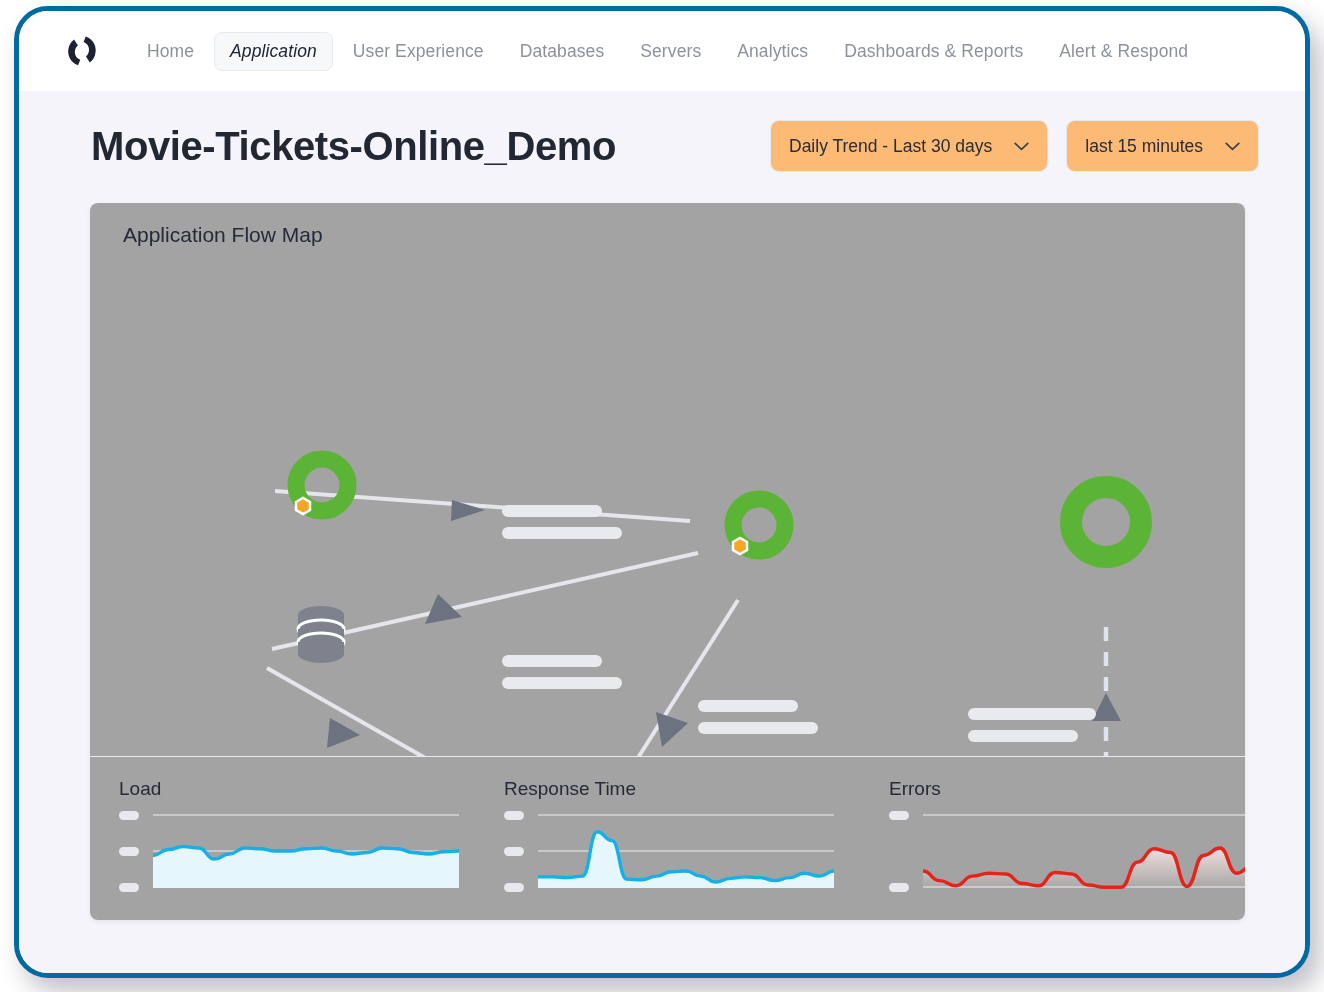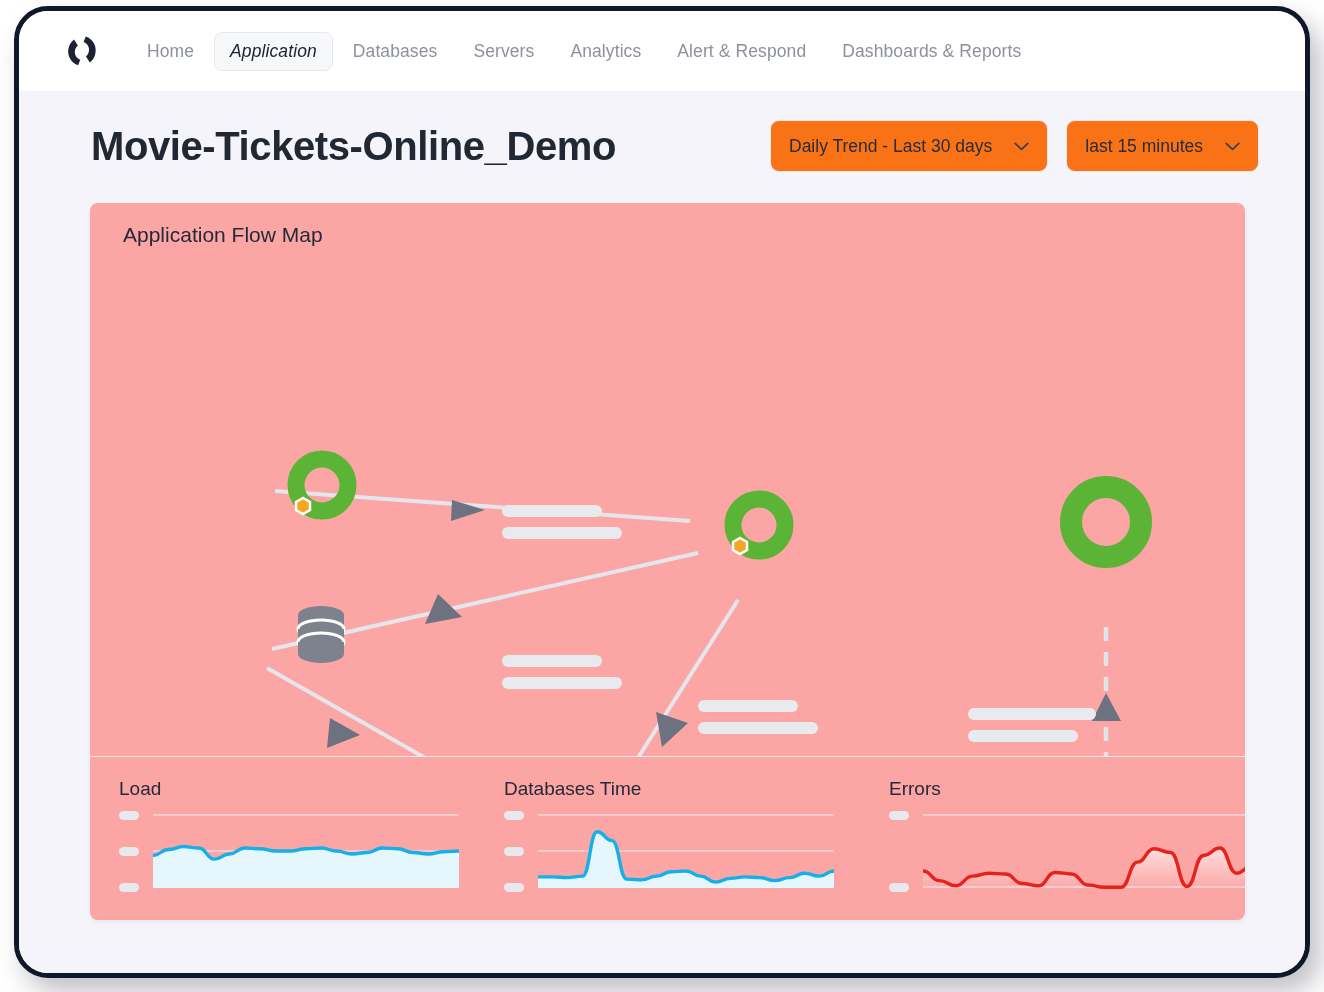--- a/index.html
+++ b/index.html
@@ -13,21 +13,21 @@
   }
 
   
   #device-frame {
     position: absolute;
     left: 14px;
     top: 6px;
     width: 1296px;
     height: 972px;
     border-radius: 34px;
-    border: 5px solid #0f172a;
+    border: 5px solid #0369a1;
     background: #f3f3f9;
     box-shadow: 10px 14px 26px rgba(30,30,50,0.28);
     overflow: hidden;
     padding-left: 19px;
   }
 
   
   #topnav {
     position: absolute;
     left: 0; top: 0;
@@ -90,21 +90,21 @@
     white-space: nowrap;
   }
   #header-controls {
     margin-left: auto;
     display: flex;
     gap: 18px;
     align-items: center;
   }
   .select-box {
     height: 52px;
-    background: #f97316;
+    background: #fdba74;
     border: 1px solid #e6e8ee;
     border-radius: 9px;
     display: flex;
     align-items: center;
     padding: 0 18px;
     gap: 22px;
     font-size: 17.5px;
     color: #272d3c;
     cursor: pointer;
     white-space: nowrap;
@@ -114,21 +114,21 @@
     flex: 0 0 15px;
   }
 
   
   #main-card {
     position: absolute;
     left: 71px;
     top: 112px;
     width: 1155px;
     height: 717px;
-    background: #fca5a5;
+    background: #a3a3a3;
     border-radius: 8px;
     box-shadow: 0 2px 5px rgba(40,45,70,0.07);
     overflow: hidden;
   }
   #flowmap-title {
     position: absolute;
     left: 33px; top: 20px;
     font-size: 21px;
     color: #242a38;
   }
@@ -194,25 +194,26 @@
   <div id="topnav">
     <div id="logo-mark">
       <svg width="34" height="34" viewBox="0 0 34 34">
         <path d="M20.8 2.6 C28.6 5.2 32.6 13.6 29.9 21.4 C28.9 24.3 27.1 26.7 24.8 28.4 L21.0 22.4 C22.2 21.4 23.1 20.1 23.6 18.5 C25.1 14.2 22.9 9.5 18.6 8.0 Z" fill="#1d2233"></path>
         <path d="M13.0 31.3 C5.3 28.6 1.3 20.2 4.0 12.5 C5.0 9.6 6.8 7.2 9.1 5.5 L12.9 11.5 C11.7 12.4 10.8 13.7 10.3 15.3 C8.8 19.6 11.0 24.3 15.3 25.8 Z" fill="#1d2233"></path>
       </svg>
     </div>
     <div class="nav-items">
       <div class="nav-item">Home</div>
       <div class="nav-item active">Application</div>
+      <div class="nav-item">User Experience</div>
       <div class="nav-item">Databases</div>
       <div class="nav-item">Servers</div>
       <div class="nav-item">Analytics</div>
+      <div class="nav-item">Dashboards &amp; Reports</div>
       <div class="nav-item">Alert &amp; Respond</div>
-      <div class="nav-item">Dashboards &amp; Reports</div>
     </div>
   </div>
 
   <div id="page-body">
 
     <div id="page-header">
       <div id="page-title">Movie-Tickets-Online_Demo</div>
 
       <div id="header-controls">
         <div class="select-box">
@@ -336,21 +337,21 @@
                     <stop offset="100%" stop-color="#e6f6fd" stop-opacity="1"></stop>
                   </linearGradient>
                 </defs>
                 <path d="M 0 51.44 C 7.75 51.44, 7.75 45.519999999999996, 15.5 45.519999999999996 C 23.25 45.519999999999996, 23.25 42.56, 31 42.56 C 38.75 42.56, 38.75 44.04, 46.5 44.04 C 54.25 44.04, 54.25 55.14, 62 55.14 C 69.75 55.14, 69.75 49.96, 77.5 49.96 C 85.25 49.96, 85.25 44.04, 93 44.04 C 100.75 44.04, 100.75 44.78, 108.5 44.78 C 116.25 44.78, 116.25 47, 124 47 C 131.75 47, 131.75 47, 139.5 47 C 147.25 47, 147.25 44.78, 155 44.78 C 162.75 44.78, 162.75 44.04, 170.5 44.04 C 178.25 44.04, 178.25 47, 186 47 C 193.75 47, 193.75 49.96, 201.5 49.96 C 209.25 49.96, 209.25 48.480000000000004, 217 48.480000000000004 C 224.75 48.480000000000004, 224.75 44.04, 232.5 44.04 C 240.25 44.04, 240.25 44.78, 248 44.78 C 255.75 44.78, 255.75 48.480000000000004, 263.5 48.480000000000004 C 271.25 48.480000000000004, 271.25 49.96, 279 49.96 C 286.75 49.96, 286.75 47.739999999999995, 294.5 47.739999999999995 C 302.25 47.739999999999995, 302.25 47, 310 47 L 310 84 L 0 84 Z" fill="url(#grad0)"></path>
                 <path d="M 0 51.44 C 7.75 51.44, 7.75 45.519999999999996, 15.5 45.519999999999996 C 23.25 45.519999999999996, 23.25 42.56, 31 42.56 C 38.75 42.56, 38.75 44.04, 46.5 44.04 C 54.25 44.04, 54.25 55.14, 62 55.14 C 69.75 55.14, 69.75 49.96, 77.5 49.96 C 85.25 49.96, 85.25 44.04, 93 44.04 C 100.75 44.04, 100.75 44.78, 108.5 44.78 C 116.25 44.78, 116.25 47, 124 47 C 131.75 47, 131.75 47, 139.5 47 C 147.25 47, 147.25 44.78, 155 44.78 C 162.75 44.78, 162.75 44.04, 170.5 44.04 C 178.25 44.04, 178.25 47, 186 47 C 193.75 47, 193.75 49.96, 201.5 49.96 C 209.25 49.96, 209.25 48.480000000000004, 217 48.480000000000004 C 224.75 48.480000000000004, 224.75 44.04, 232.5 44.04 C 240.25 44.04, 240.25 44.78, 248 44.78 C 255.75 44.78, 255.75 48.480000000000004, 263.5 48.480000000000004 C 271.25 48.480000000000004, 271.25 49.96, 279 49.96 C 286.75 49.96, 286.75 47.739999999999995, 294.5 47.739999999999995 C 302.25 47.739999999999995, 302.25 47, 310 47" fill="none" stroke="#15b0e8" stroke-width="3.4" stroke-linecap="round" stroke-linejoin="round" vector-effect="non-scaling-stroke"></path>
               </svg>
           </div>
         </div>
 
         <div class="chart-panel">
-          <div class="chart-title">Databases Time</div>
+          <div class="chart-title">Response Time</div>
           <div class="chart-area">
             <div class="axis-pills">
               <div class="axis-pill" style="top:7px"></div>
               <div class="axis-pill" style="top:43px"></div>
               <div class="axis-pill" style="top:79px"></div>
             </div>
             <svg class="spark-svg" id="spark-1" viewBox="0 0 310 92" preserveAspectRatio="none" style="width:296px">
                 <line x1="0" x2="310" y1="11" y2="11" stroke="#eceef2" stroke-width="1" vector-effect="non-scaling-stroke"></line>
                 <line x1="0" x2="310" y1="47" y2="47" stroke="#eceef2" stroke-width="1" vector-effect="non-scaling-stroke"></line>
                 <line x1="0" x2="310" y1="83" y2="83" stroke="#eceef2" stroke-width="1" vector-effect="non-scaling-stroke"></line>

